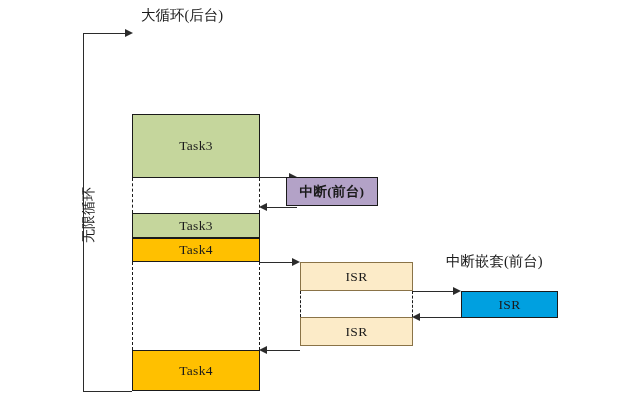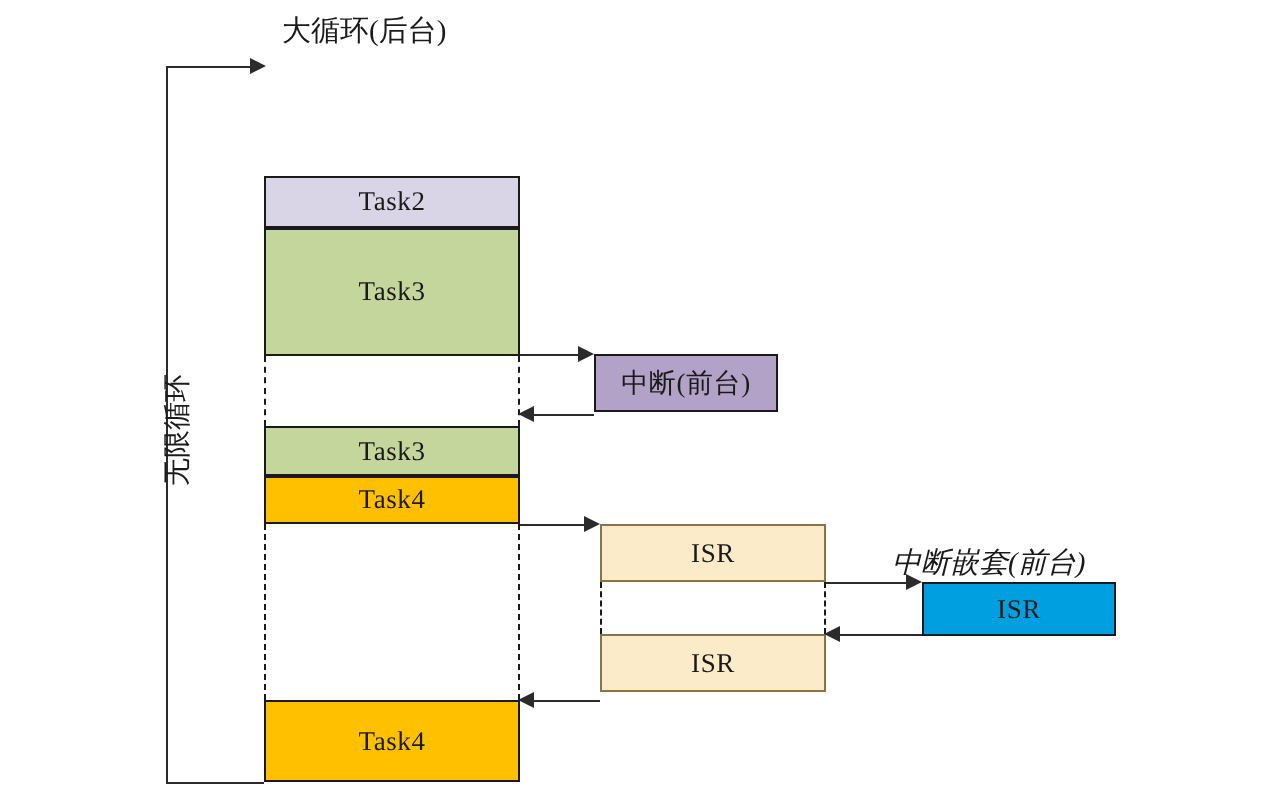--- a/index.html
+++ b/index.html
@@ -74,52 +74,51 @@
   <div class="hline" style="left:83px;top:391px;width:49px;"></div>
 
   <div class="vlabel" style="left:80px;top:243px;">无限循环</div>
 
   <div class="vdash" style="left:132px;top:178px;height:35px;"></div>
   <div class="vdash" style="left:259px;top:178px;height:35px;"></div>
   <div class="vdash" style="left:132px;top:257px;height:93px;"></div>
   <div class="vdash" style="left:259px;top:257px;height:93px;"></div>
 
 
-  <div class="blk" id="b1" style="left: 132px; top: 88px; width: 128px; height: 26px; background: rgb(217, 213, 231);">Task2</div>
 
   <div class="blk" id="b2" style="left: 132px; top: 114px; width: 128px; height: 64px; background: rgb(197, 214, 156);">Task3</div>
 
   <div class="blk" id="b3" style="left: 132px; top: 213px; width: 128px; height: 25px; background: rgb(197, 214, 156);">Task3</div>
 
   <div class="blk" id="b4" style="left: 132px; top: 238px; width: 128px; height: 24px; background: rgb(255, 192, 0);">Task4</div>
 
   <div class="blk" id="b5" style="left: 132px; top: 350px; width: 128px; height: 41px; background: rgb(255, 192, 0);">Task4</div>
 
   <div class="hline" style="left:260px;top:177px;width:32px;"></div>
   <div class="ahead right" style="left:289px;top:172.5px;"></div>
 
-  <div class="blk" id="bi" style="left: 297px; top: 177px; width: 92px; height: 29px; background: rgb(179, 162, 199);">中断(前台)</div>
+  <div class="blk" id="bi" style="left: 286px; top: 177px; width: 92px; height: 29px; background: rgb(179, 162, 199); font-weight: bold;">中断(前台)</div>
 
   <div class="hline" style="left:264px;top:207px;width:33px;"></div>
   <div class="ahead left" style="left:259px;top:202.5px;"></div>
 
   <div class="hline" style="left:260px;top:262px;width:35px;"></div>
   <div class="ahead right" style="left:292px;top:257.5px;"></div>
 
   <div class="vdash" style="left:300px;top:291px;height:26px;"></div>
   <div class="vdash" style="left:412px;top:291px;height:26px;"></div>
 
   <div class="blk cream" id="bs0" style="left: 300px; top: 262px; width: 113px; height: 29px; background: rgb(252, 235, 200);">ISR</div>
 
   <div class="blk cream" id="bs1" style="left: 300px; top: 317px; width: 113px; height: 29px; background: rgb(252, 235, 200);">ISR</div>
 
   <div class="hline" style="left:264px;top:350px;width:36px;"></div>
   <div class="ahead left" style="left:259px;top:345.5px;"></div>
 
-  <div class="lbl" style="left:446px;top:272px;font-style:italic;">中断嵌套(前台)</div>
+  <div class="lbl" style="left:446px;top:252px;">中断嵌套(前台)</div>
 
   <div class="hline" style="left:413px;top:291px;width:44px;"></div>
   <div class="ahead right" style="left:453px;top:286.5px;"></div>
 
   <div class="blk blue" id="bn" style="left: 461px; top: 291px; width: 97px; height: 27px; background: rgb(0, 160, 224);">ISR</div>
 
   <div class="hline" style="left:417px;top:317px;width:44px;"></div>
   <div class="ahead left" style="left:412px;top:312.5px;"></div>
 
 </div>

